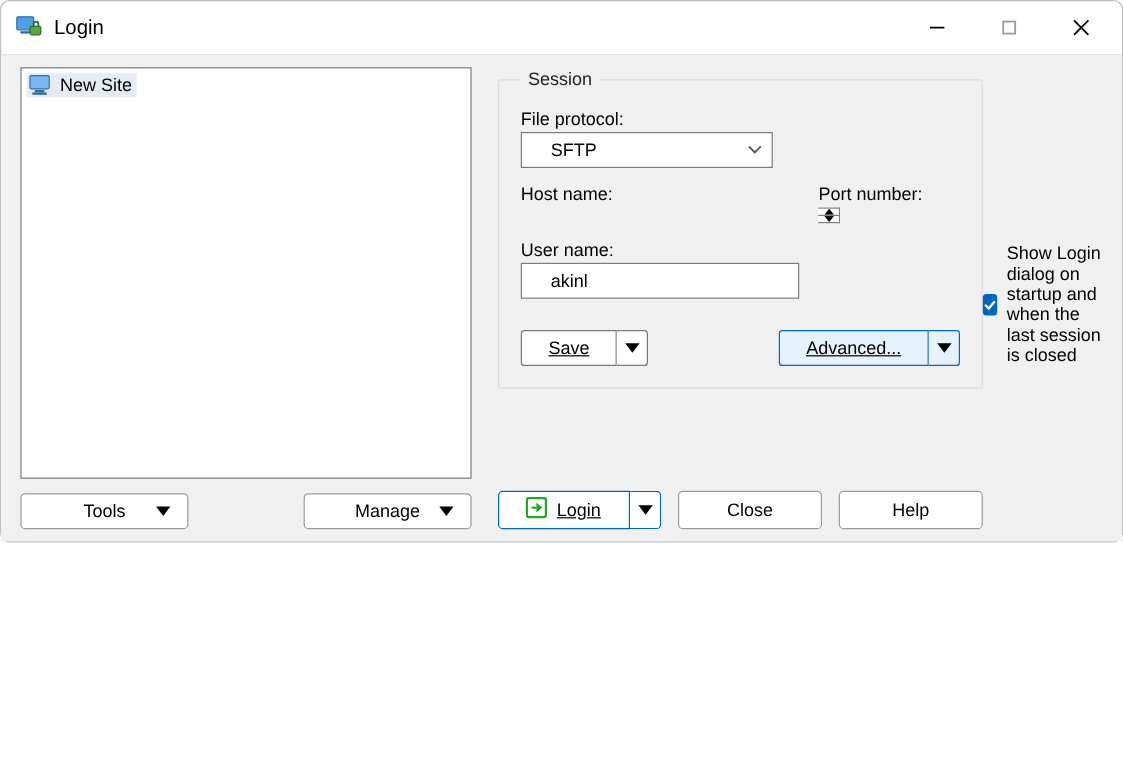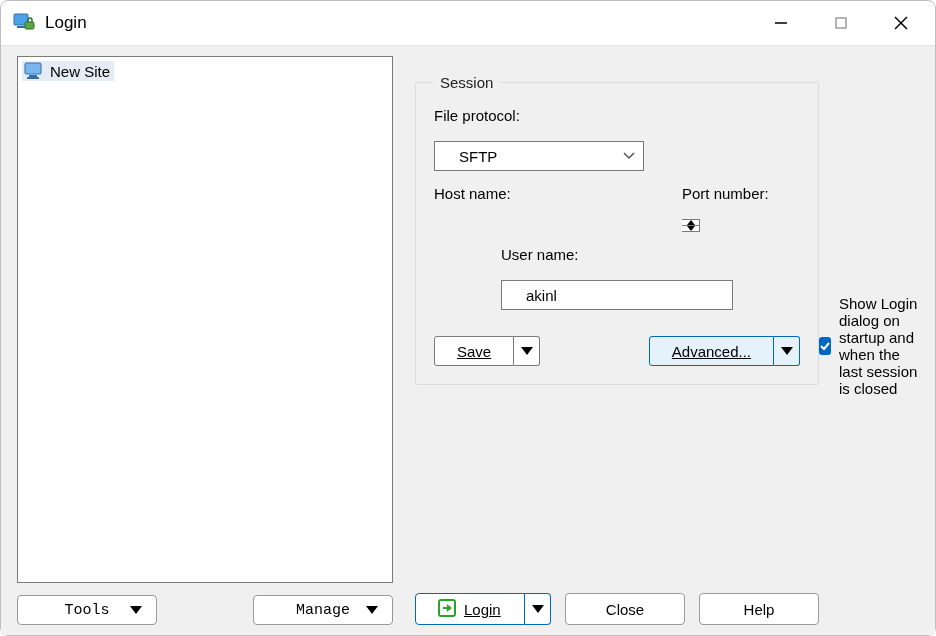--- a/index.html
+++ b/index.html
@@ -6,21 +6,21 @@
   html, body {
     margin: 0; padding: 0;
     width: 936px; height: 636px;
     font-family: "Segoe UI", Tahoma, sans-serif;
     font-size: 15px;
     background: #ffffff;
     color: #000;
     overflow: hidden;
   }
   .window {
-    width: 936px; height: 636px;
+    width: 936px; height: 452px;
     border: 1px solid #bfbfbf;
     border-radius: 8px;
     background: #ffffff;
     display: flex;
     flex-direction: column;
   }
   
   .titlebar {
     height: 44px;
     display: flex;
@@ -84,30 +84,30 @@
   
   .right-panel {
     flex: 1;
     display: flex;
     flex-direction: column;
   }
   fieldset.session {
     border: 1px solid #dcdcdc;
     border-radius: 2px;
     padding: 16px 18px 18px 18px;
-    margin: 18px 0 0 0;
+    margin: 2px 0 0 0;
     background: #f0f0f0;
   }
   fieldset.session legend {
     padding: 0 6px;
     color: #222;
     font-size: 15px;
   }
-  .field-row { display: flex; gap: 22px; margin-top: 14px; justify-content: center; }
-  .field { display: flex; flex-direction: column; gap: 17px; }
+  .field-row { display: flex; gap: 22px; margin-top: 14px; }
+  .field { display: flex; flex-direction: column; gap: 2px; }
   .field label { font-size: 15px; }
   .field.protocol { width: 210px; }
   .field.host { flex: 1; }
   .field.port { width: 118px; }
   .field.user { width: 232px; }
   .field.pass { flex: 1; }
 
   .text-input, .select-input, .port-inner {
     height: 30px;
     background: #ffffff;
@@ -195,21 +195,20 @@
   }
   .combo-button {
     width: 140px; height: 30px;
     background: #ffffff;
     border: 1px solid #9a9a9a;
     border-radius: 4px;
     display: flex; align-items: center; justify-content: center;
     gap: 14px;
     font-size: 15px;
     position: relative;
-    font-family: Liberation Mono, monospace;
   }
   .combo-button .tri-down-big { position: absolute; right: 14px; top: 50%; transform: translateY(-50%); }
 
   
   .bottom-row {
     display: flex;
     justify-content: flex-end;
     gap: 14px;
     margin-top: 12px;
   }

